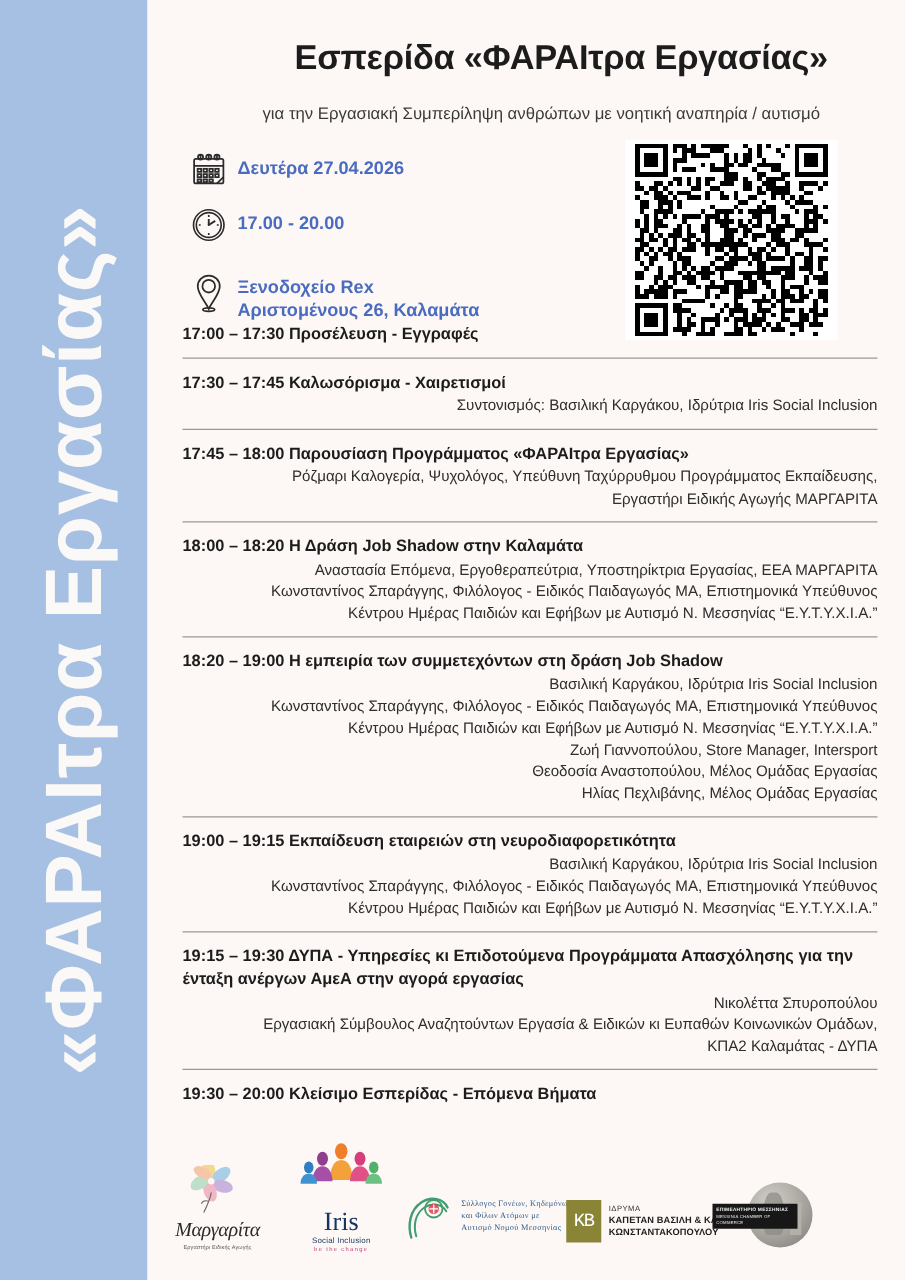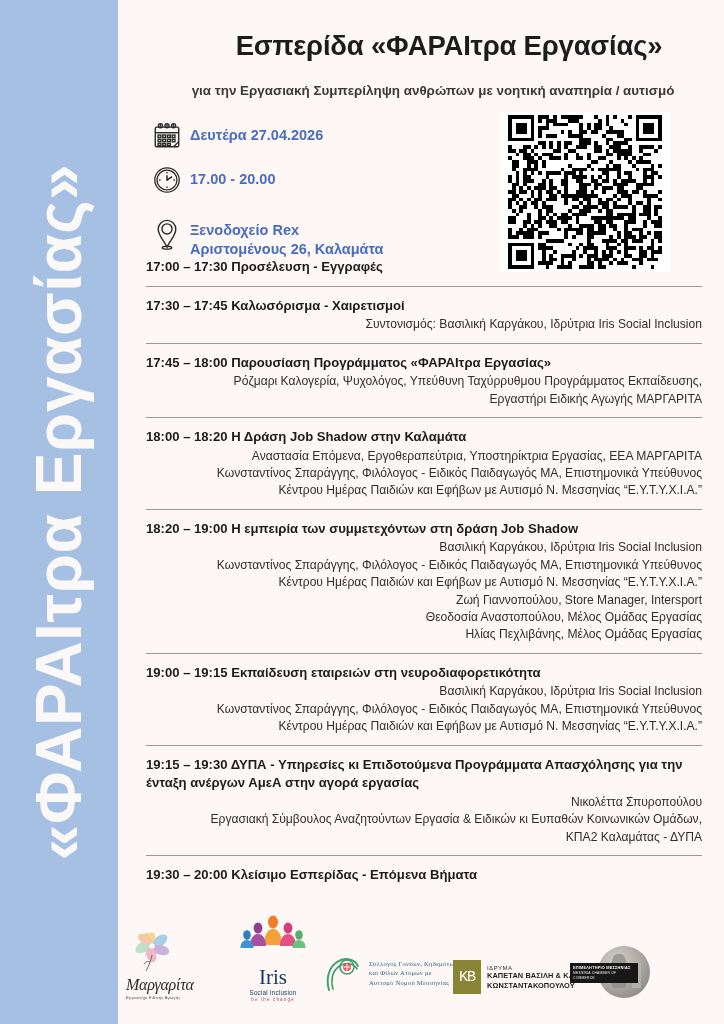--- a/index.html
+++ b/index.html
@@ -67,21 +67,21 @@
     line-height: 1.15;
     padding-left: 28px;
   }
   .subtitle {
     position: absolute;
     left: 24px;
     top: 82px;
     width: 582px;
     text-align: center;
     font-size: 13.4px;
-    font-weight: 700;
+    font-weight: 400;
     color: #3a3a3a;
     line-height: 1.3;
   }
 
   
   .meta {
     position: absolute;
     left: 30px;
     top: 117px;
     width: 330px;
@@ -162,21 +162,21 @@
     bottom: 8px;
     width: 606px;
     height: 88px;
   }
   .logo {
     position: absolute;
     bottom: 0;
   }
 
   
-  .logo-marg { left: 8px; bottom: 16px; width: 96px; }
+  .logo-marg { left: 8px; bottom: 16px; width: 96px; text-align: center; }
   .marg-word {
     font-family: "Liberation Serif", "DejaVu Serif", serif;
     font-size: 16px;
     color: #2b2b2b;
     font-style: italic;
     letter-spacing: -0.3px;
     line-height: 1;
   }
   .marg-sub {
     font-size: 4.4px;

